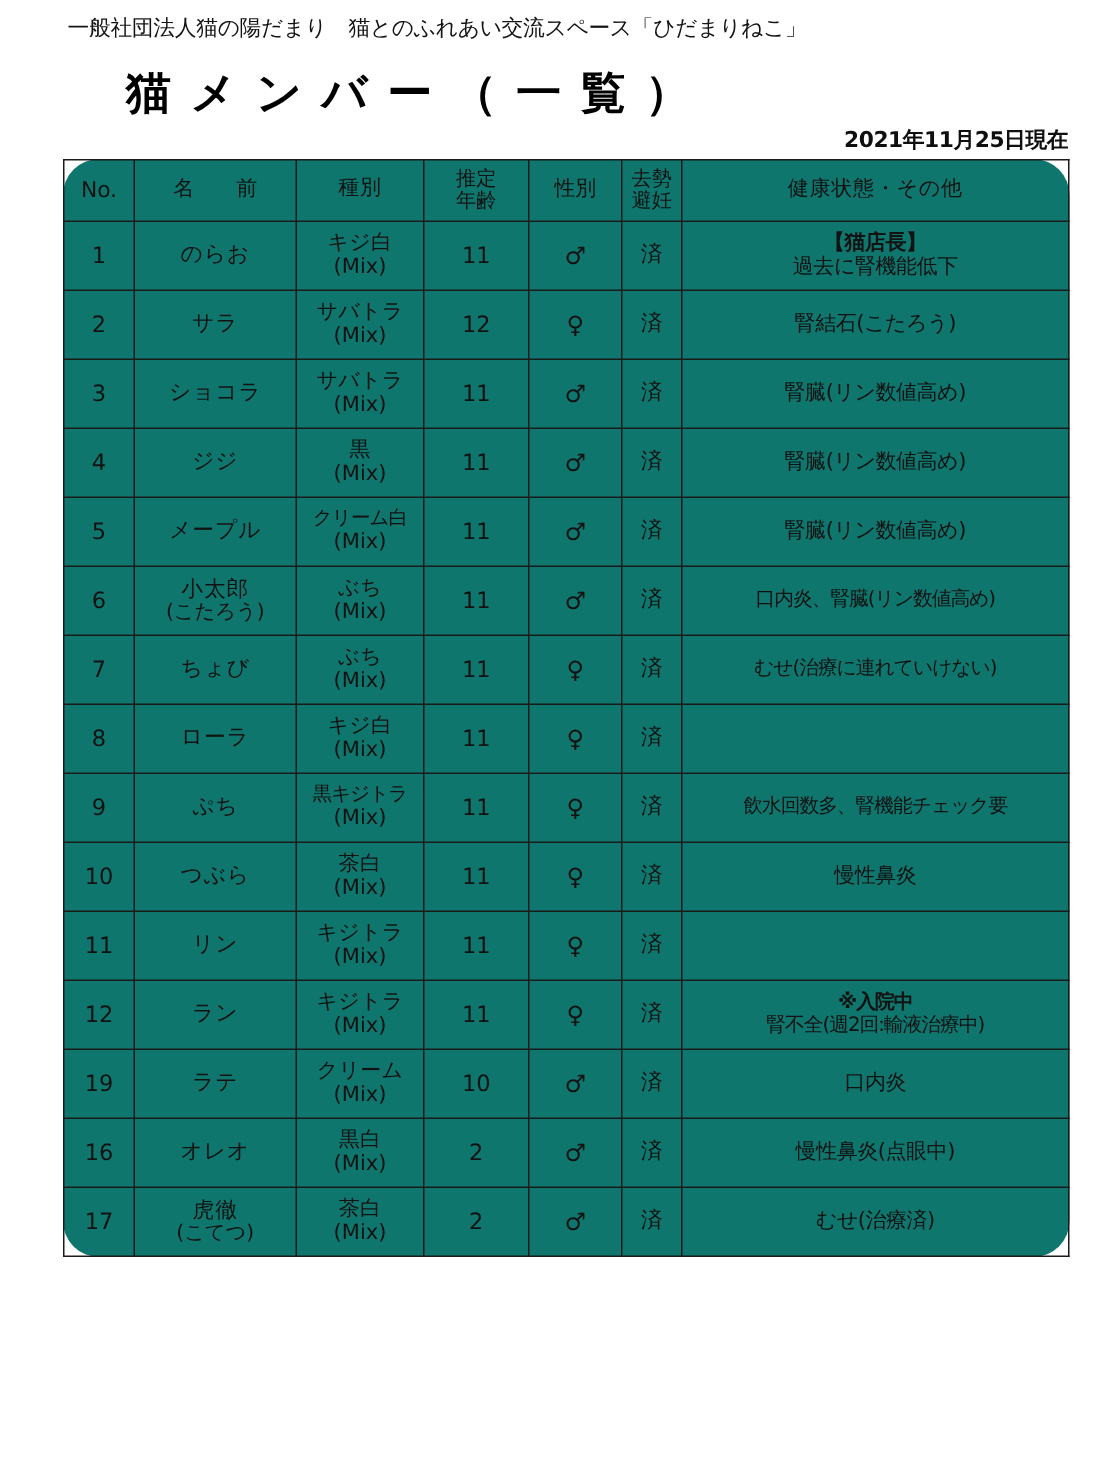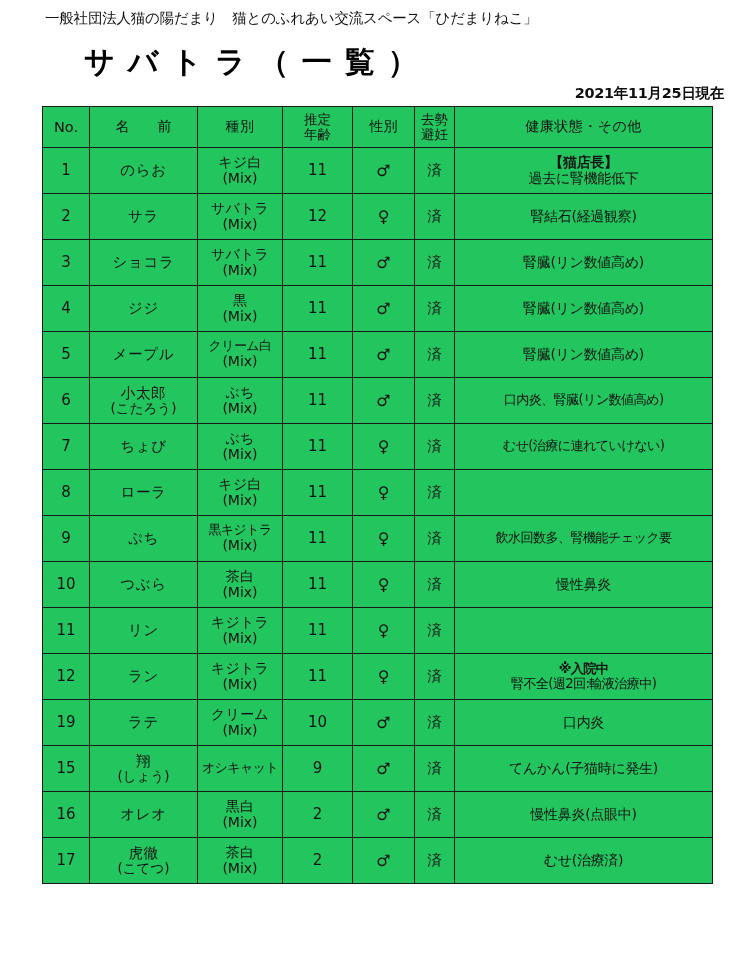--- a/index.html
+++ b/index.html
@@ -41,42 +41,43 @@
     top: 42px;
     font-size: 30px;
     font-weight: bold;
     letter-spacing: 13px;
     white-space: nowrap;
     color: #000;
   }
 
   .asof {
     position: absolute;
-    right: 12px;
+    right: 24px;
     top: 84px;
     font-size: 14.5px;
     font-weight: 600;
     white-space: nowrap;
     letter-spacing: -0.3px;
     color: #0f0f0f;
   }
 
   
   .table-wrap {
     position: absolute;
     left: 42px;
     top: 106px;
     width: 670px;
   }
 
   table.cats {
     border-collapse: collapse;
     width: 670px;
     table-layout: fixed;
-    background: #22c55e;
+    background: #0f766e;
+    border-radius: 24px;
   }
 
   table.cats th,
   table.cats td {
     border: 1.4px solid #1a1a1a;
     padding: 0;
     text-align: center;
     vertical-align: middle;
     font-weight: normal;
     color: #121212;
@@ -91,21 +92,21 @@
   col.c-sex    { width: 62px; }
   col.c-fix    { width: 40px; }
   col.c-health { width: 258px; }
 
   thead th {
     height: 40px;
     font-size: 14px;
   }
   th.h-no     { font-size: 14.5px; letter-spacing: 0; }
   th.h-name   { letter-spacing: 7px; text-indent: 7px; }
-  th.h-breed  { letter-spacing: 0.5px; }
+  th.h-breed  { letter-spacing: 0.5px; font-family: Liberation Mono, monospace; }
   th.h-age,
   th.h-fix    { font-size: 13.5px; }
   th.h-sex    { font-size: 14px; }
   th.h-health { font-size: 14px; letter-spacing: 0.5px; }
 
   .two-line span { display: block; }
 
   tbody tr { height: 46px; }
 
   td.cell-no {
@@ -161,21 +162,21 @@
     color: #000;
   }
 </style>
 </head>
 <body>
 
 <div class="page">
 
   <div class="org-line">一般社団法人猫の陽だまり　猫とのふれあい交流スペース「ひだまりねこ」</div>
 
-  <div class="main-title">サバトラ（一覧）</div>
+  <div class="main-title">猫メンバー（一覧）</div>
 
   <div class="asof">2021年11月25日現在</div>
 
   <div class="table-wrap">
     <table class="cats">
       <colgroup>
         <col class="c-no">
           <col class="c-name">
           <col class="c-breed">
         <col class="c-age">
@@ -214,21 +215,21 @@
             </td>
           </tr>
           <tr>
             <td class="cell-no">2</td>
             <td class="cell-name"><span>サラ</span></td>
             <td class="cell-breed"><span>サバトラ</span><span class="mix">(Mix)</span></td>
             <td class="cell-age">12</td>
             <td class="cell-sex">♀</td>
             <td class="cell-fix">済</td>
             <td class="cell-health">
-              <span class="sub">腎結石(経過観察)</span>
+              <span class="sub">腎結石(こたろう)</span>
             </td>
           </tr>
           <tr>
             <td class="cell-no">3</td>
             <td class="cell-name"><span>ショコラ</span></td>
             <td class="cell-breed"><span>サバトラ</span><span class="mix">(Mix)</span></td>
             <td class="cell-age">11</td>
             <td class="cell-sex">♂</td>
             <td class="cell-fix">済</td>
             <td class="cell-health">
@@ -336,31 +337,20 @@
             <td class="cell-name"><span>ラテ</span></td>
             <td class="cell-breed"><span>クリーム</span><span class="mix">(Mix)</span></td>
             <td class="cell-age">10</td>
             <td class="cell-sex">♂</td>
             <td class="cell-fix">済</td>
             <td class="cell-health">
               <span class="sub">口内炎</span>
             </td>
           </tr>
           <tr>
-            <td class="cell-no">15</td>
-            <td class="cell-name"><span>翔</span><span class="kana">(しょう)</span></td>
-            <td class="cell-breed tight"><span>オシキャット</span></td>
-            <td class="cell-age">9</td>
-            <td class="cell-sex">♂</td>
-            <td class="cell-fix">済</td>
-            <td class="cell-health">
-              <span class="sub">てんかん(子猫時に発生)</span>
-            </td>
-          </tr>
-          <tr>
             <td class="cell-no">16</td>
             <td class="cell-name"><span>オレオ</span></td>
             <td class="cell-breed"><span>黒白</span><span class="mix">(Mix)</span></td>
             <td class="cell-age">2</td>
             <td class="cell-sex">♂</td>
             <td class="cell-fix">済</td>
             <td class="cell-health">
               <span class="sub">慢性鼻炎(点眼中)</span>
             </td>
           </tr>

